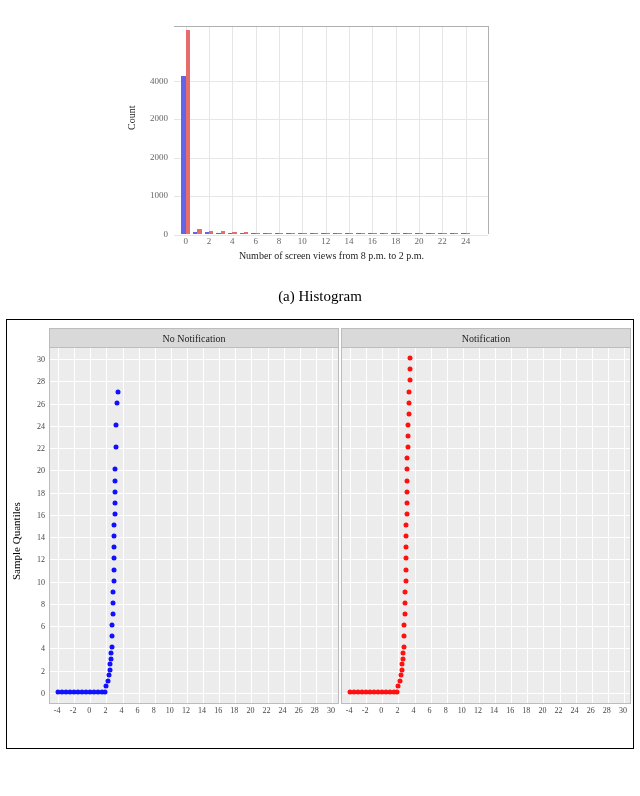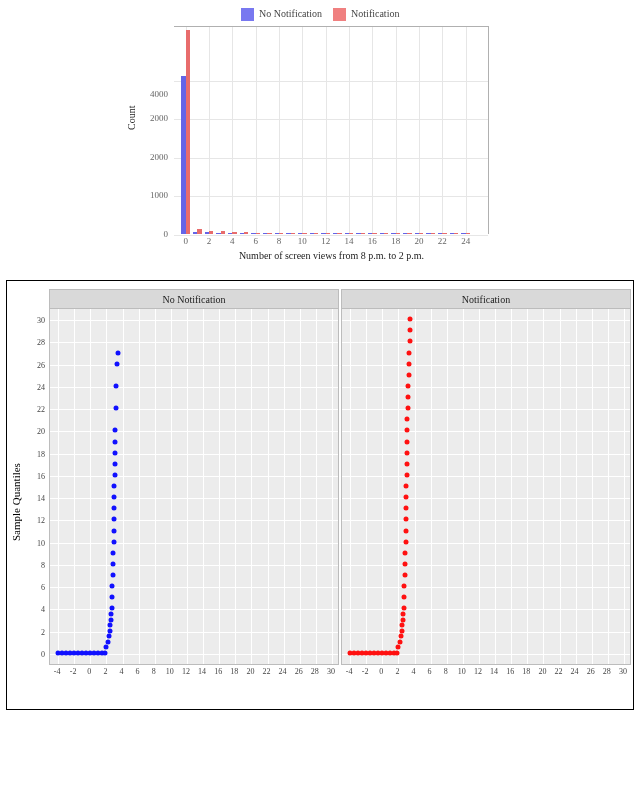--- a/index.html
+++ b/index.html
@@ -184,38 +184,28 @@
   }
   .pblue { background: #1010ff; }
   .pred  { background: #ff1010; }
 </style>
 </head>
 <body>
 
 <div class="figure">
   <div class="hist-wrap">
 
-    <div class="legend-top">
-      <span class="leg-item">
-        <span class="leg-sw sw-blue"></span>
-        <span>No Notification</span>
-      </span>
-      <span class="leg-item">
-        <span class="leg-sw sw-red"></span>
-        <span>Notification</span>
-      </span>
-    </div>
 
     <div class="hist-ylab">Count</div>
     <div class="hist-axis-y" id="hist-yticks">
         <div class="tick" style="top: 208px;">0</div>
         <div class="tick" style="top: 169.481px;">1000</div>
         <div class="tick" style="top: 130.963px;">2000</div>
         <div class="tick" style="top: 92.4444px;">2000</div>
-        <div class="tick" style="top: 68px;">4000</div>
+        <div class="tick" style="top: 55px;">4000</div>
       </div>
 
     <div class="hist-plot" id="hist-plot">
         <div class="hist-grid-h" style="top: 208px;"></div>
         <div class="hist-grid-h" style="top: 169.481px;"></div>
         <div class="hist-grid-h" style="top: 130.963px;"></div>
         <div class="hist-grid-h" style="top: 92.4444px;"></div>
         <div class="hist-grid-h" style="top: 53.9259px;"></div>
         <div class="hist-grid-v" style="left: 11.6667px;"></div>
         <div class="hist-grid-v" style="left: 35px;"></div>
@@ -292,20 +282,21 @@
         <div class="tick" style="left: 151.667px;">12</div>
         <div class="tick" style="left: 175px;">14</div>
         <div class="tick" style="left: 198.333px;">16</div>
         <div class="tick" style="left: 221.667px;">18</div>
         <div class="tick" style="left: 245px;">20</div>
         <div class="tick" style="left: 268.333px;">22</div>
         <div class="tick" style="left: 291.667px;">24</div>
       </div>
     <div class="hist-xlab">Number of screen views from 8 p.m. to 2 p.m.</div>
   </div>
+  <div class="caption">(a) Histogram</div>
 </div>
 
 <div class="figure">
   <div class="qq-wrap">
     <div class="qq-ylab">Sample Quantiles</div>
 
     <div class="qq-yticks" id="qq-yticks">
         <div class="tk" style="top: 344.875px;">0</div>
         <div class="tk" style="top: 322.625px;">2</div>
         <div class="tk" style="top: 300.375px;">4</div>

